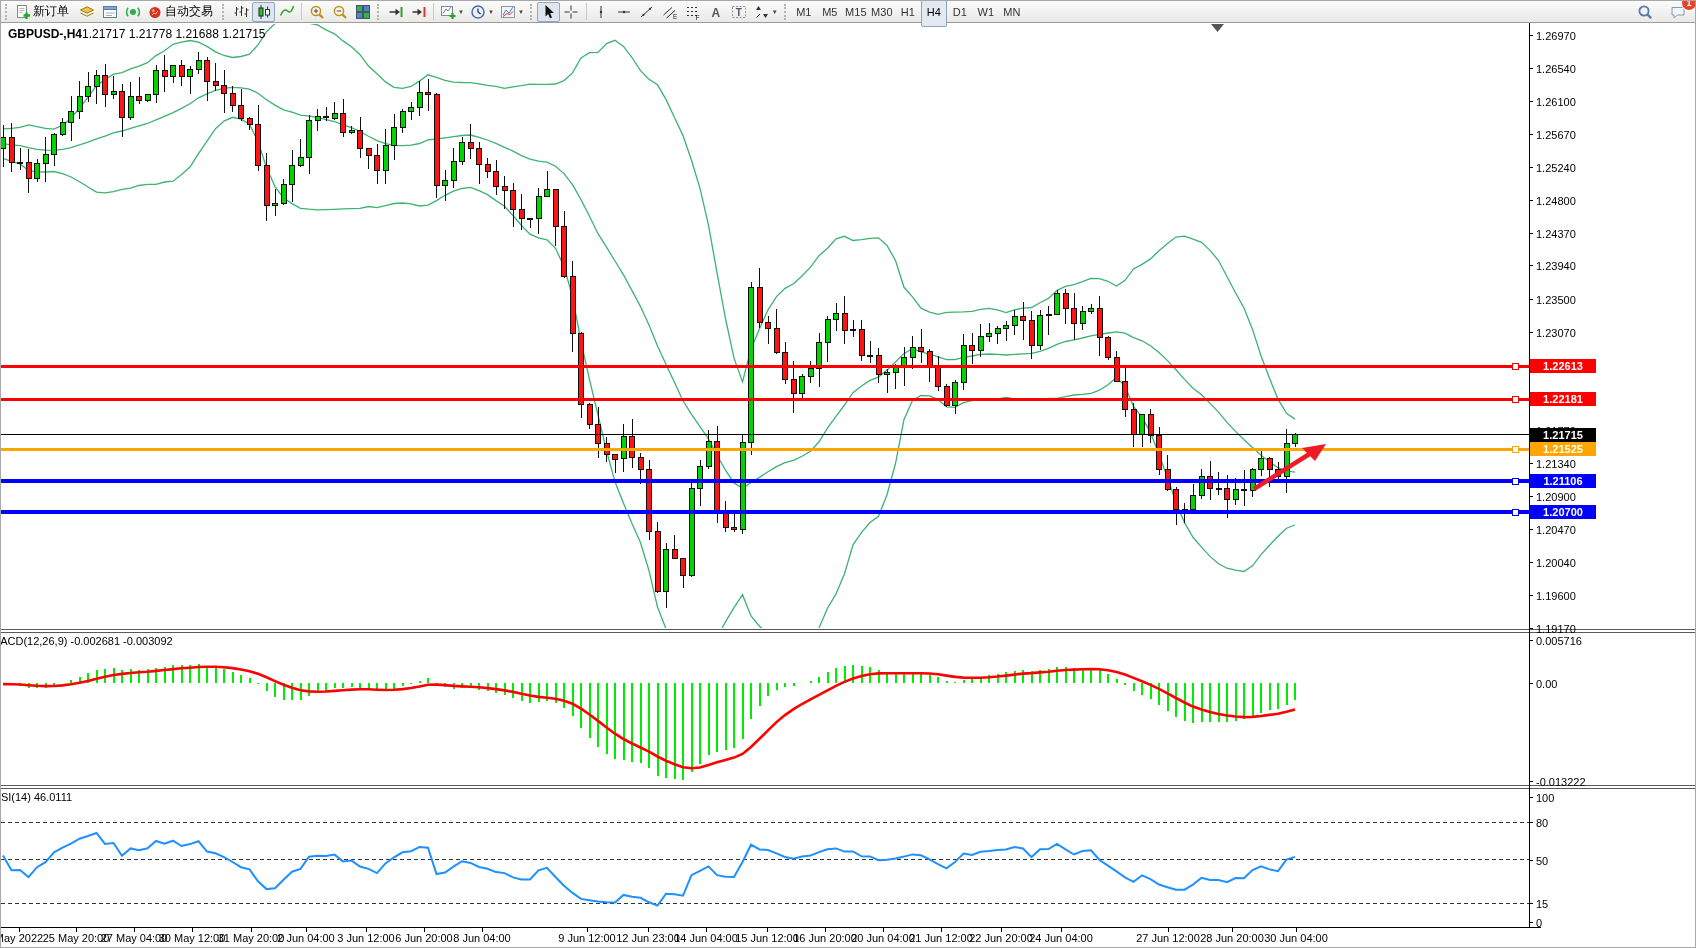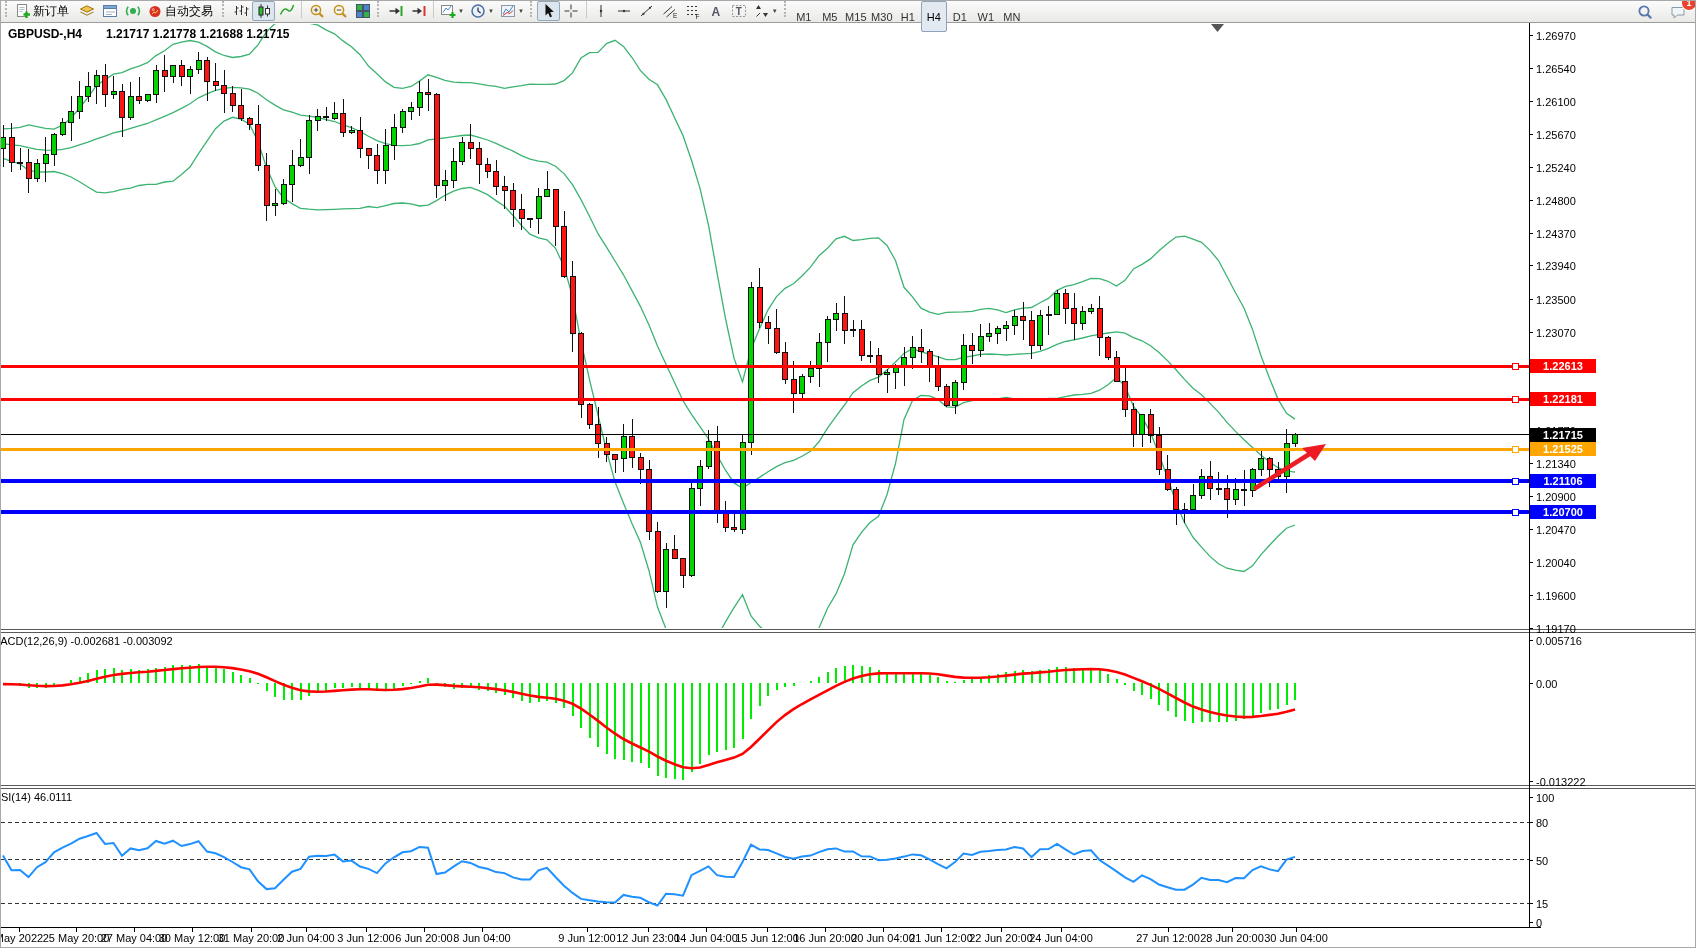--- a/index.html
+++ b/index.html
@@ -3,41 +3,41 @@
 <meta charset="utf-8">
 <style>
   * { margin:0; padding:0; box-sizing:border-box; }
   html,body { width:1696px; height:948px; overflow:hidden; background:#fff;
     font-family:"Liberation Sans", sans-serif; }
   #app { position:relative; width:1696px; height:948px; background:#fff; overflow:hidden;
     border:1px solid #a8a8a8; }
   
   #toolbar { position:absolute; left:0; top:0; width:1696px; height:22px;
     background:linear-gradient(#fbfbfb,#e9e9e6); border-bottom:1px solid #9c9c9c;
-    display:flex; padding-left:1px; z-index:5; }
+    display:flex; align-items:center; padding-left:1px; z-index:5; }
   .grip { width:3px; height:16px; border-left:2px dotted #b4b4b4; margin:0 4px 0 3px; }
   .tsep { width:1px; height:17px; background:#c9c9c9; margin:0 3px; }
   .tbtn { height:20px; min-width:23px; display:flex; align-items:center; justify-content:center;
     padding:0 2px; border:1px solid transparent; border-radius:2px; color:#000; font-size:12px; }
   .tbtn svg { display:block; }
   .tbtn .lbl { margin:0 3px 0 2px; white-space:nowrap; }
   .tbtn.pressed { background:#dde6ef; border:1px solid #92a8bd; }
   .dd { font-size:6px; color:#444; margin-left:2px; }
   .tf { width:26px; height:31px; display:flex; align-items:center; justify-content:center;
     font-size:11px; color:#333; border:1px solid transparent; }
   .tf.active { background:#e3e9f0; border:1px solid #8ea4ba; border-radius:2px; color:#000; }
   #right-cluster { margin-left:auto; margin-right:8px; display:flex; align-items:center; gap:10px; }
   #notif { position:relative; }
   #badge { position:absolute; right:-8px; top:-7px; width:14px; height:14px; background:#e8432d;
     border-radius:50%; color:#fff; font-size:9px; font-weight:bold; line-height:14px;
     text-align:center; box-shadow:0 0 0 1px #fff; }
   
   #chart-title { position:absolute; left:7px; top:26px; font-size:12px; font-weight:bold;
     color:#000; z-index:3; white-space:nowrap; }
-  #chart-title .num { margin-left:24px; font-weight:bold; }
+  #chart-title .num { margin-left:0; font-weight:normal; }
   #macd-label { position:absolute; left:-10px; top:634px; font-size:11px; color:#000; z-index:3; white-space:nowrap; }
   #rsi-label  { position:absolute; left:-8px;  top:790px; font-size:11px; color:#000; z-index:3; white-space:nowrap; }
   svg text { font-family:"Liberation Sans", sans-serif; }
   #chart-svg { position:absolute; left:0; top:0; z-index:1; }
 </style>
 </head>
 <body>
 
 <div id="app">
   <div id="toolbar">

